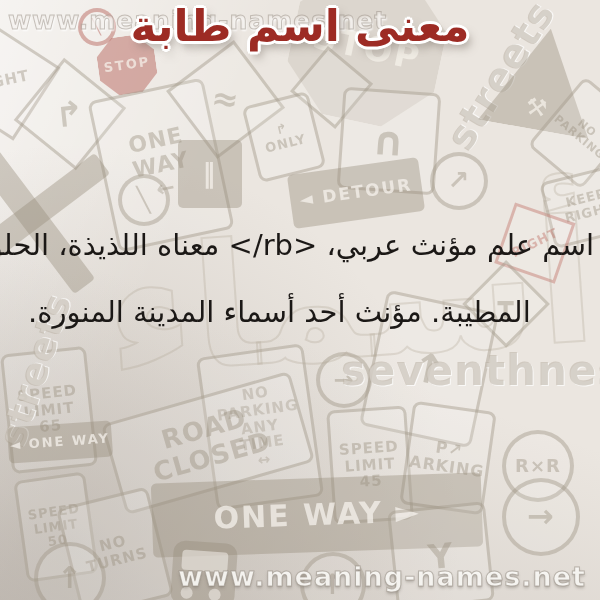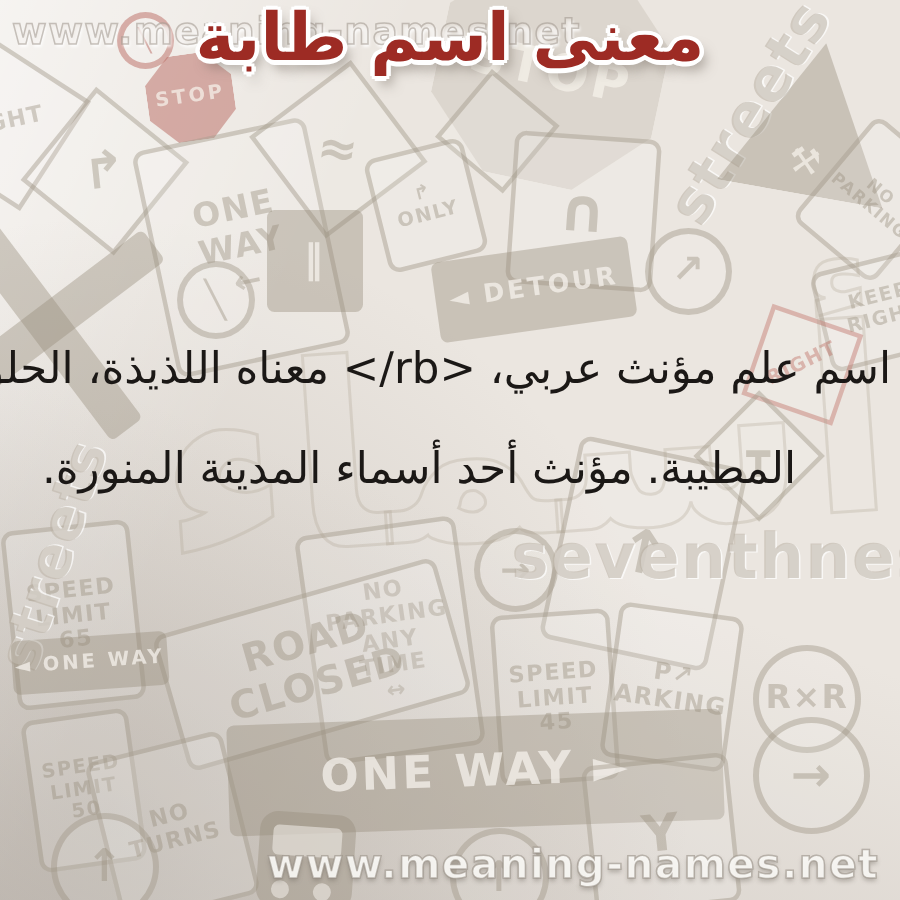--- a/index.html
+++ b/index.html
@@ -231,21 +231,21 @@
           <span>LIMIT</span>
           <span>45</span>
         </div>
       </div>
       <div class="sign sign--rect" style="left: 406px; top: 406px; width: 78px; height: 98px; transform: rotate(8deg); font-size: 16px;">
         <div class="sign-label">
           <span>P↗</span>
           <span>ARKING</span>
         </div>
       </div>
-      <div class="sign sign--circle" style="left: 502px; top: 430px; width: 64px; height: 64px; transform: rotate(0deg); font-size: 22px;">
+      <div class="sign sign--circle" style="left: 502px; top: 430px; width: 64px; height: 64px; transform: rotate(0deg); font-size: 18px;">
         <div class="sign-label">
           <span>R×R</span>
         </div>
       </div>
       <div class="sign sign--text" style="left: -40px; top: 350px; width: 150px; height: 40px; transform: rotate(-72deg); font-size: 38px;">
         <div class="sign-label">
           <span>streets</span>
         </div>
       </div>
       <div class="sign sign--rect-filled" style="left: 8px; top: 424px; width: 104px; height: 36px; transform: rotate(-4deg); font-size: 13px;">

